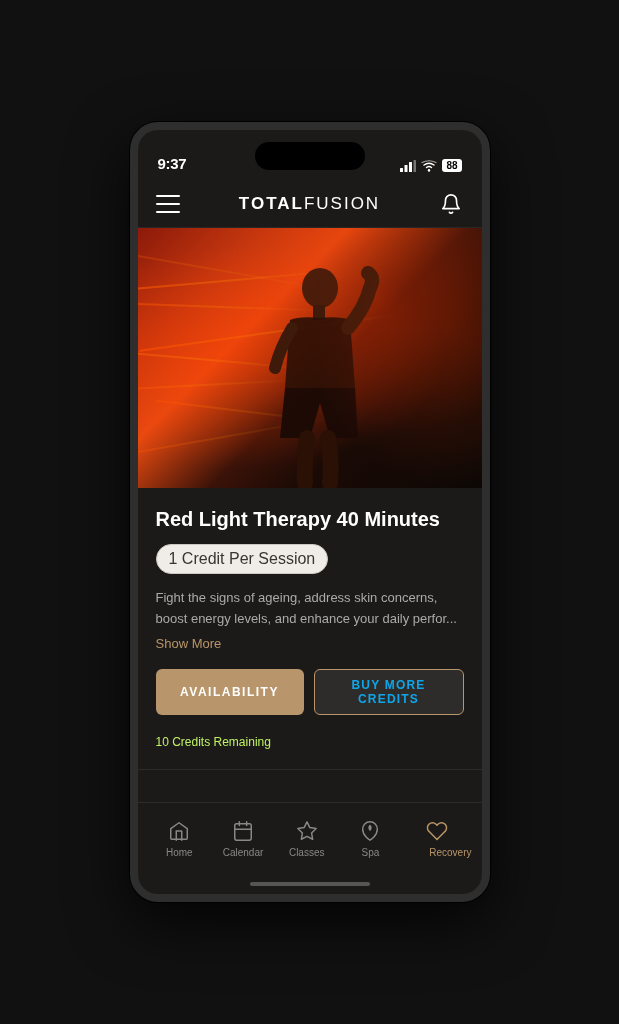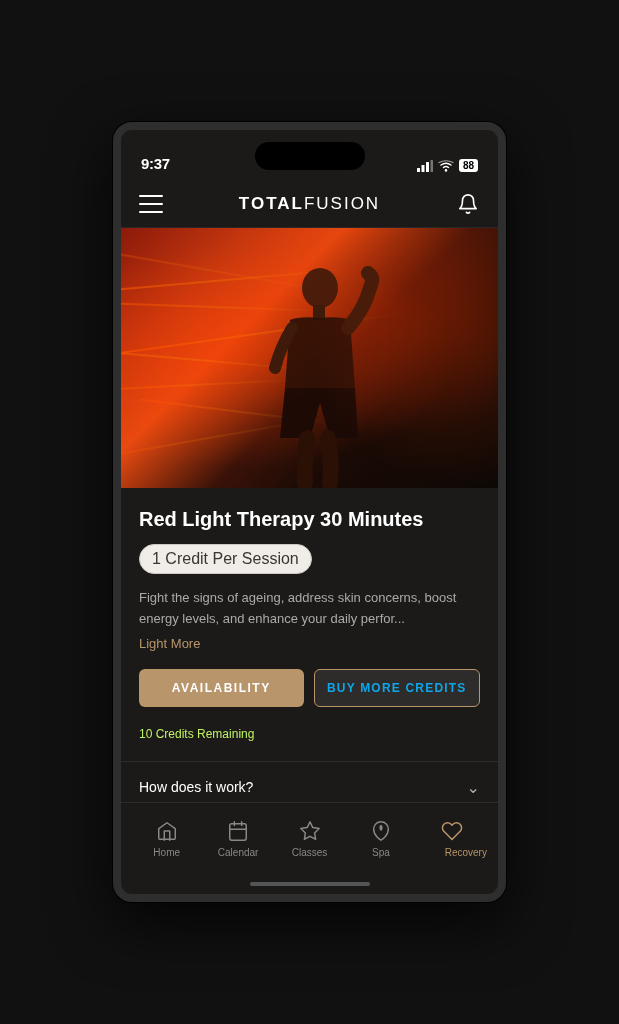--- a/index.html
+++ b/index.html
@@ -15,24 +15,24 @@
     .phone-outer {
       width: 619px;
       height: 1024px;
       position: relative;
       display: flex;
       justify-content: center;
       align-items: center;
     }
 
     .phone-frame {
-      width: 393px;
+      width: 360px;
       height: 780px;
       background: #1a1a1a;
-      border-radius: 19px;
+      border-radius: 28px;
       border: 8px solid #2e2e2e;
       box-shadow:
         inset 0 0 0 2px #444,
         0 20px 60px rgba(0,0,0,0.8),
         0 0 0 1px #000;
       position: relative;
       overflow: hidden;
       display: flex;
       flex-direction: column;
     }
@@ -430,43 +430,39 @@
           <path d="M128 190 Q132 210 130 235" stroke="#2a1005" stroke-width="16" fill="none" stroke-linecap="round"></path>
 
           <path d="M107 190 Q104 212 105 235" stroke="#2a1005" stroke-width="16" fill="none" stroke-linecap="round"></path>
         </svg>
 
         <div style="position:absolute; top:0; right:0; width:50%; height:100%; background:radial-gradient(ellipse at 80% 40%, rgba(200,50,0,0.25) 0%, transparent 70%);"></div>
       </div>
 
       <div class="content-section">
 
-        <h1 class="service-title">Red Light Therapy 30 Minutes</h1>
+        <h1 class="service-title">Red Light Therapy 40 Minutes</h1>
 
         <div class="credit-badge">1 Credit Per Session</div>
 
         <p class="service-description">Fight the signs of ageing, address skin concerns, boost energy levels, and enhance your daily perfor...</p>
 
-        <div class="show-more">Light More</div>
+        <div class="show-more">Show More</div>
 
         <div class="action-buttons">
           <button class="btn-availability">AVAILABILITY</button>
           <button class="btn-buy-credits">BUY MORE CREDITS</button>
         </div>
 
         <div class="credits-remaining">10 Credits Remaining</div>
 
       </div>
 
       <div class="divider"></div>
 
-      <div class="accordion-item">
-        <span class="accordion-label">How does it work?</span>
-        <span class="chevron-icon">⌄</span>
-      </div>
 
     </div>
 
     <div class="tab-bar">
 
       <div class="tab-item">
         <div class="tab-icon">
           <svg width="22" height="22" viewBox="0 0 24 24" fill="none" stroke="#888" stroke-width="1.6" stroke-linecap="round" stroke-linejoin="round">
             <path d="M3 9.5L12 3l9 6.5V20a1 1 0 0 1-1 1H4a1 1 0 0 1-1-1V9.5z"></path>
             <polyline points="9 22 9 12 15 12 15 22"></polyline>

